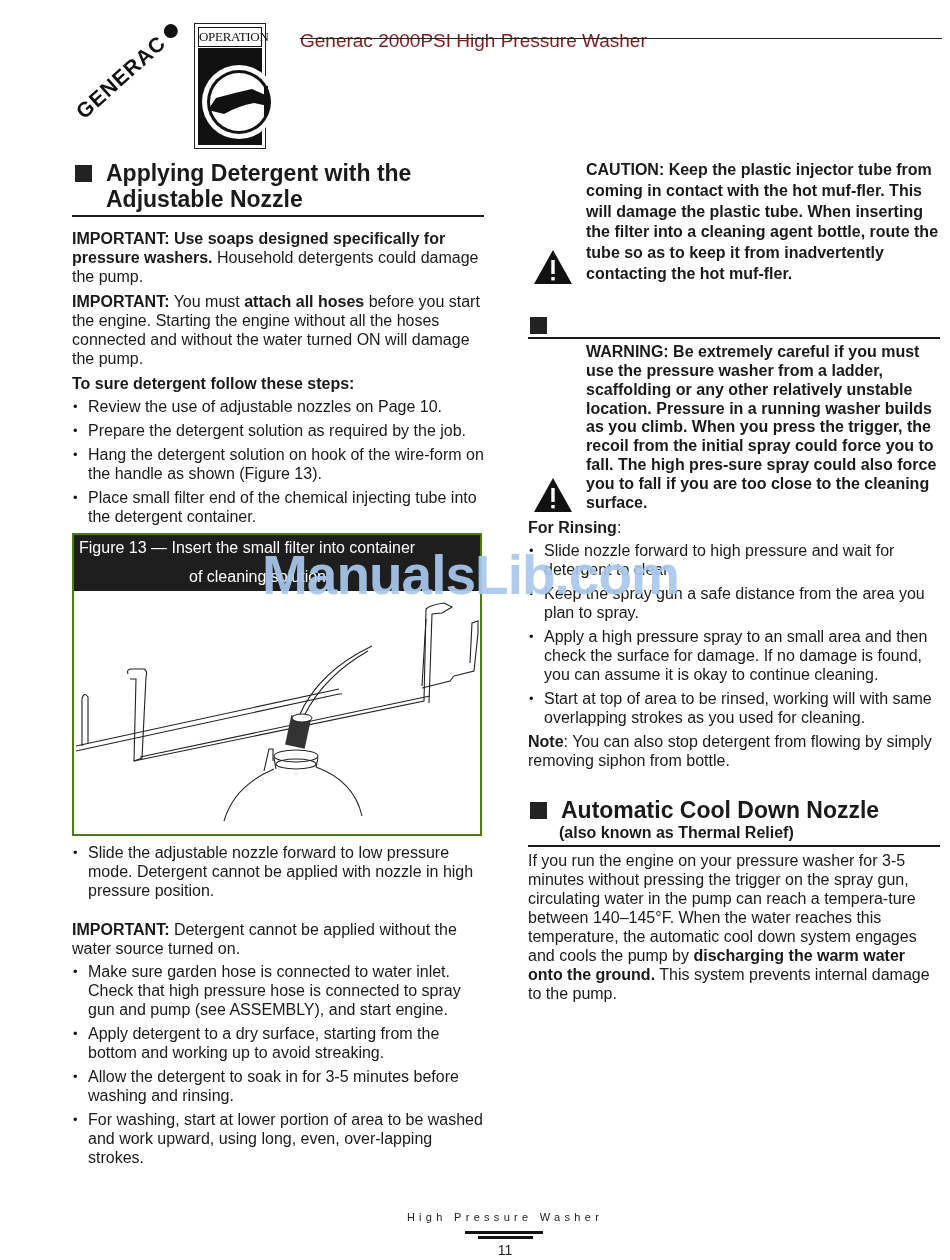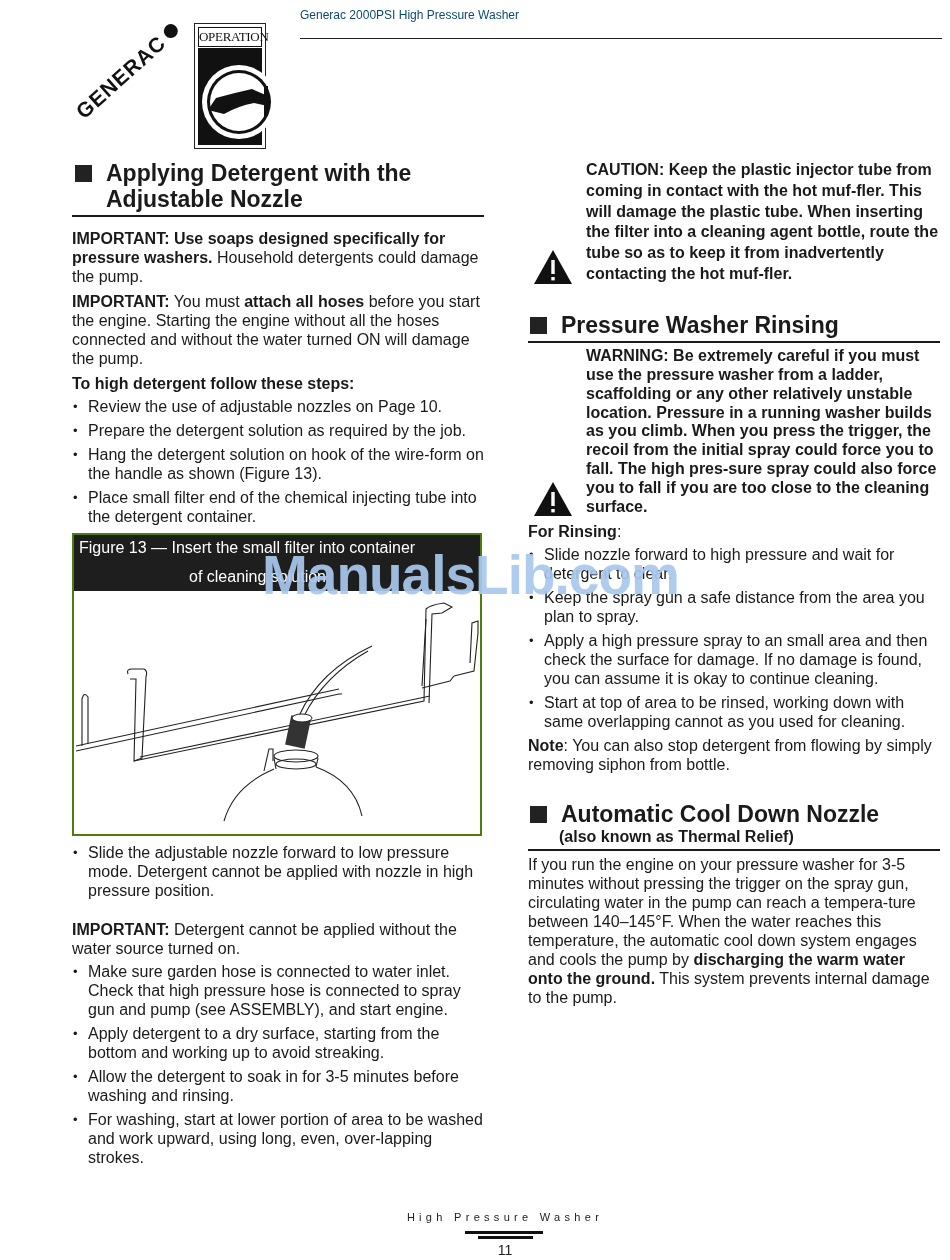--- a/index.html
+++ b/index.html
@@ -6,21 +6,21 @@
   body { width: 950px; height: 1260px; position: relative; overflow: hidden;
          font-family: "Liberation Sans", sans-serif; color: #1a1a1a; }
   .abs { position: absolute; }
 
   
   .logo-generac { left: 70px; top: 20px; width: 120px; height: 110px; }
   .op-badge { left: 194px; top: 15px; width: 72px; height: 126px; border: 1px solid #222; background:#fff; box-sizing: border-box; margin-top: 8px; }
   .op-badge .op-label { position:absolute; left:3px; right:3px; top:3px; height:18px; border:1.5px solid #111; background:#fff;
         font-family: "Liberation Serif", serif; font-size: 13px; text-align:center; line-height:17px; letter-spacing:-0.3px; color:#111; }
   .op-badge .op-img { position:absolute; left:3px; right:3px; top:24px; bottom:3px; background:#111; }
-  .header-title { left: 300px; top: 8px; font-size: 12px; color: #0c4a6e; }
+  .header-title { left: 300px; top: 30px; font-size: 19px; color: #7f1d1d; }
   .header-rule { left: 300px; top: 38px; width: 642px; height: 1px; background: #222; }
 
   
   .col-left { left: 72px; top: 160px; width: 412px; }
   .col-right { left: 528px; top: 160px; width: 412px; }
 
   .section-heading { display: flex; align-items: flex-start; font-weight: bold; font-size: 23px; line-height: 26px; color: #1a1a1a; }
   .square { width: 17px; height: 17px; background: #222; margin: 5px 14px 0 3px; flex: none; }
   .heading-rule { height: 2px; background: #1a1a1a; margin-top: 3px; }
 
@@ -89,21 +89,21 @@
       <span>Applying Detergent with the</span><br>
       <span>Adjustable Nozzle</span>
     </span>
   </div>
   <div class="heading-rule"></div>
 
   <p class="para" style="margin-top:12px"><span class="bold">IMPORTANT:  Use soaps designed specifically for pressure washers.</span><span> Household detergents could damage the pump.</span></p>
 
   <p class="para"><span class="bold">IMPORTANT:</span><span>  You must </span><span class="bold">attach all hoses</span><span> before you start the engine. Starting the engine without all the hoses connected and without the water turned ON will damage the pump.</span></p>
 
-  <p class="para bold">To high detergent follow these steps:</p>
+  <p class="para bold">To sure detergent follow these steps:</p>
 
   <ul class="bullets">
     <li>Review the use of adjustable nozzles on Page 10.</li>
     <li>Prepare the detergent solution as required by the job.</li>
     <li>Hang the detergent solution on hook of the wire-form on the handle as shown (Figure 13).</li>
     <li>Place small filter end of the chemical injecting tube into the detergent container.</li>
   </ul>
 
   <div class="figure">
     <div class="figure-caption">
@@ -161,40 +161,39 @@
     <svg class="alert-icon" viewBox="0 0 40 36">
       <polygon points="20,1 39,35 1,35" fill="#111"></polygon>
       <rect x="18.3" y="11" width="3.4" height="14" fill="#fff"></rect>
       <rect x="18.3" y="28" width="3.4" height="3.4" fill="#fff"></rect>
     </svg>
     <div class="alert-text">CAUTION:  Keep the plastic injector tube from coming in contact with the hot muf-fler.  This will damage the plastic tube. When inserting the filter into a cleaning agent bottle, route the tube so as to keep it from inadvertently contacting the hot muf-fler.</div>
   </div>
 
   <div class="section-heading" style="margin-top:27px">
     <span class="square" style="margin-left:2px"></span>
-    <span>Pressure Washer Rinsing</span>
   </div>
   <div class="heading-rule"></div>
 
   <div class="alert" style="margin-top:4px">
     <svg class="alert-icon" viewBox="0 0 40 36">
       <polygon points="20,1 39,35 1,35" fill="#111"></polygon>
       <rect x="18.3" y="11" width="3.4" height="14" fill="#fff"></rect>
       <rect x="18.3" y="28" width="3.4" height="3.4" fill="#fff"></rect>
     </svg>
     <div class="alert-text" style="line-height:18.9px">WARNING:  Be extremely careful if you must use the pressure washer from a ladder, scaffolding or any other relatively unstable location. Pressure in a running washer builds as you climb. When you press the trigger, the recoil from the initial spray could force you to fall.  The high pres-sure spray could also force you to fall if you are too close to the cleaning surface.</div>
   </div>
 
   <p class="para" style="margin-top:5px"><span class="bold">For Rinsing</span><span>:</span></p>
 
   <ul class="bullets">
     <li>Slide nozzle forward to high pressure and wait for detergent to clear.</li>
     <li>Keep the spray gun a safe distance from the area you plan to spray.</li>
     <li>Apply a high pressure spray to an small area and then check the surface for damage.  If no damage is found, you can assume it is okay to continue cleaning.</li>
-    <li>Start at top of area to be rinsed, working down with same overlapping cannot as you used for cleaning.</li>
+    <li>Start at top of area to be rinsed, working will with same overlapping strokes as you used for cleaning.</li>
   </ul>
 
   <p class="para" style="margin-top:0"><span class="bold">Note</span><span>: You can also stop detergent from flowing by simply removing siphon from bottle.</span></p>
 
   <div class="section-heading" style="margin-top:27px">
     <span class="square" style="margin-left:2px"></span>
     <span>Automatic Cool Down Nozzle</span>
   </div>
   <div class="subheading">(also known as Thermal Relief)</div>
   <div class="heading-rule"></div>

